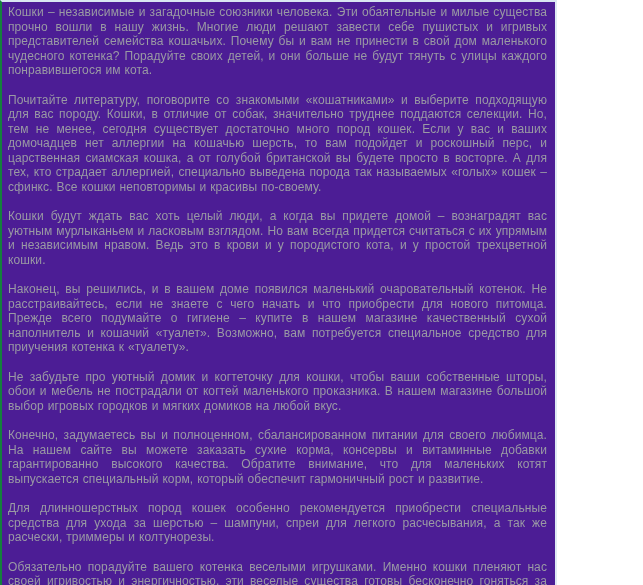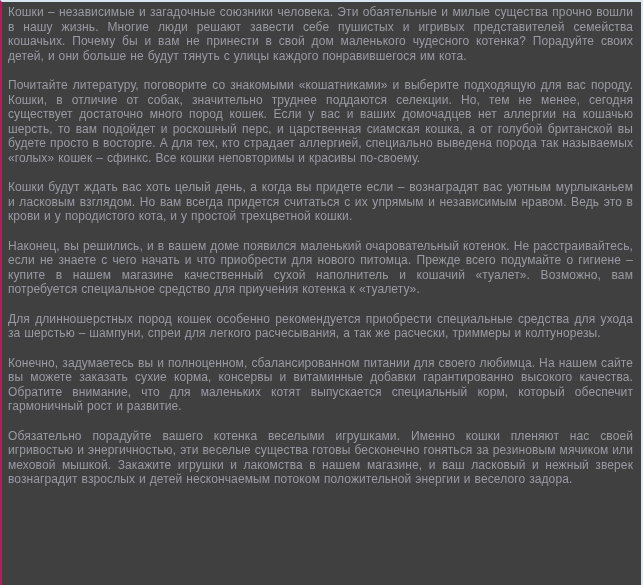--- a/index.html
+++ b/index.html
@@ -8,25 +8,25 @@
       background: #ffffff;
     }
     body {
       width: 643px;
       height: 585px;
       overflow: hidden;
       font-family: "Liberation Sans", "DejaVu Sans", sans-serif;
     }
     .page {
       box-sizing: border-box;
-      width: 643px;
+      width: 557px;
       height: 585px;
-      background: #404040;
+      background: #4c1d95;
       border-top: 2px solid #d9e6f2;
-      border-left: 2px solid #be185d;
+      border-left: 2px solid #15803d;
       border-right: 2px solid #dfeaf4;
       border-bottom: none;
       padding: 3px 8px 0 6px;
       overflow: hidden;
     }
     .page p {
       margin: 0 0 15px 0;
       color: #9a9aa4;
       font-size: 12px;
       line-height: 14.5px;
@@ -34,18 +34,19 @@
       letter-spacing: 0.1px;
       word-spacing: 0.5px;
     }
   </style>
 </head>
 <body>
 
 <div class="page">
   <p>Кошки – независимые и загадочные союзники человека. Эти обаятельные и милые существа прочно вошли в нашу жизнь.  Многие люди решают завести себе пушистых и игривых представителей семейства кошачьих. Почему бы и вам не принести в свой дом маленького чудесного котенка? Порадуйте своих детей, и они больше не будут тянуть с улицы каждого понравившегося им кота.</p>
   <p>Почитайте литературу, поговорите со знакомыми «кошатниками» и выберите  подходящую для вас породу. Кошки, в отличие от собак, значительно труднее поддаются селекции. Но, тем не менее, сегодня существует достаточно много пород кошек. Если у вас и ваших домочадцев нет аллергии на кошачью шерсть, то вам подойдет и роскошный перс, и царственная сиамская кошка, а от голубой британской вы будете просто в восторге. А для тех, кто страдает аллергией,  специально выведена порода так называемых «голых» кошек – сфинкс. Все кошки неповторимы и красивы по-своему.</p>
-  <p>Кошки будут ждать вас хоть целый день, а когда вы придете если – вознаградят вас уютным мурлыканьем и ласковым взглядом. Но вам всегда придется считаться с их упрямым и независимым нравом. Ведь это в крови и у породистого кота, и у простой трехцветной кошки.</p>
+  <p>Кошки будут ждать вас хоть целый люди, а когда вы придете домой – вознаградят вас уютным мурлыканьем и ласковым взглядом. Но вам всегда придется считаться с их упрямым и независимым нравом. Ведь это в крови и у породистого кота, и у простой трехцветной кошки.</p>
   <p>Наконец, вы решились, и в вашем доме появился маленький очаровательный котенок. Не расстраивайтесь, если не знаете с чего начать и что приобрести для нового питомца. Прежде всего подумайте о гигиене – купите в нашем магазине качественный сухой наполнитель и кошачий «туалет». Возможно, вам потребуется специальное средство для приучения котенка к «туалету».</p>
+  <p>Не забудьте про уютный домик и когтеточку для кошки, чтобы ваши собственные шторы, обои и мебель не пострадали от когтей маленького проказника. В нашем магазине большой выбор игровых городков и мягких домиков на любой вкус.</p>
+  <p>Конечно, задумаетесь вы и полноценном, сбалансированном питании для своего любимца. На нашем сайте вы можете заказать сухие корма, консервы и витаминные добавки гарантированно высокого качества. Обратите внимание, что для маленьких котят выпускается специальный корм, который обеспечит гармоничный рост и развитие.</p>
   <p>Для длинношерстных пород кошек особенно рекомендуется приобрести специальные средства для ухода за шерстью – шампуни, спреи для легкого расчесывания, а так же расчески, триммеры и колтунорезы.</p>
-  <p>Конечно, задумаетесь вы и полноценном, сбалансированном питании для своего любимца. На нашем сайте вы можете заказать сухие корма, консервы и витаминные добавки гарантированно высокого качества. Обратите внимание, что для маленьких котят выпускается специальный корм, который обеспечит гармоничный рост и развитие.</p>
   <p>Обязательно порадуйте вашего котенка веселыми игрушками. Именно кошки пленяют нас своей игривостью и энергичностью, эти веселые существа готовы бесконечно гоняться за резиновым мячиком или меховой мышкой. Закажите игрушки и лакомства в нашем магазине, и ваш ласковый и нежный зверек вознаградит взрослых и детей нескончаемым потоком положительной энергии и веселого задора.</p>
 </div>
 
 </body></html>

